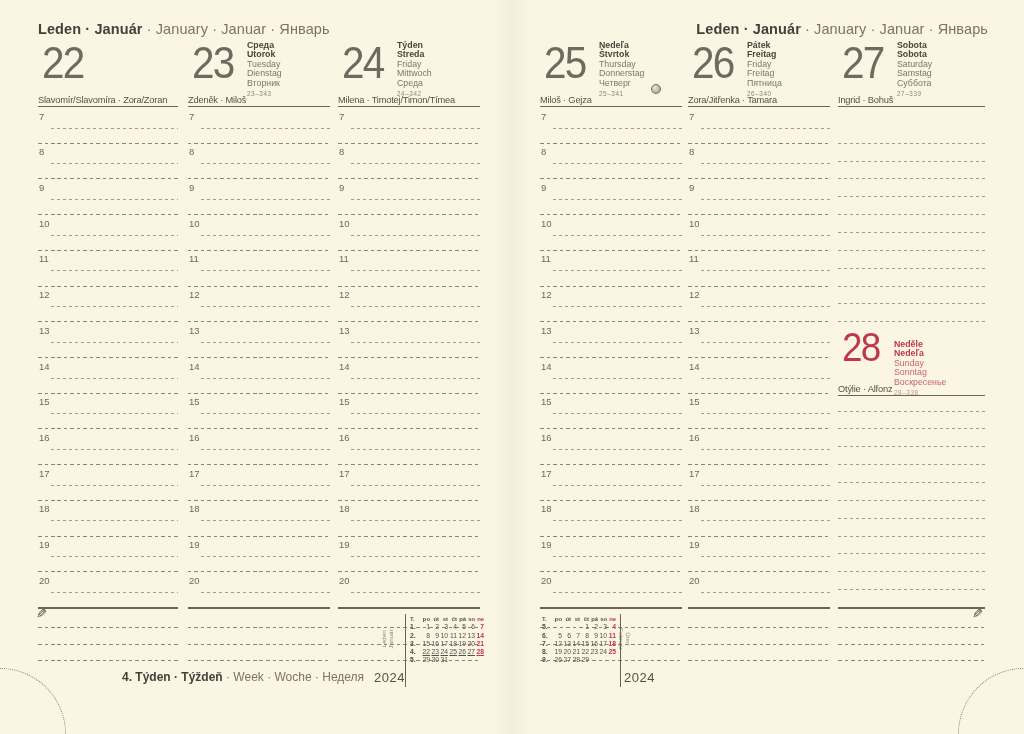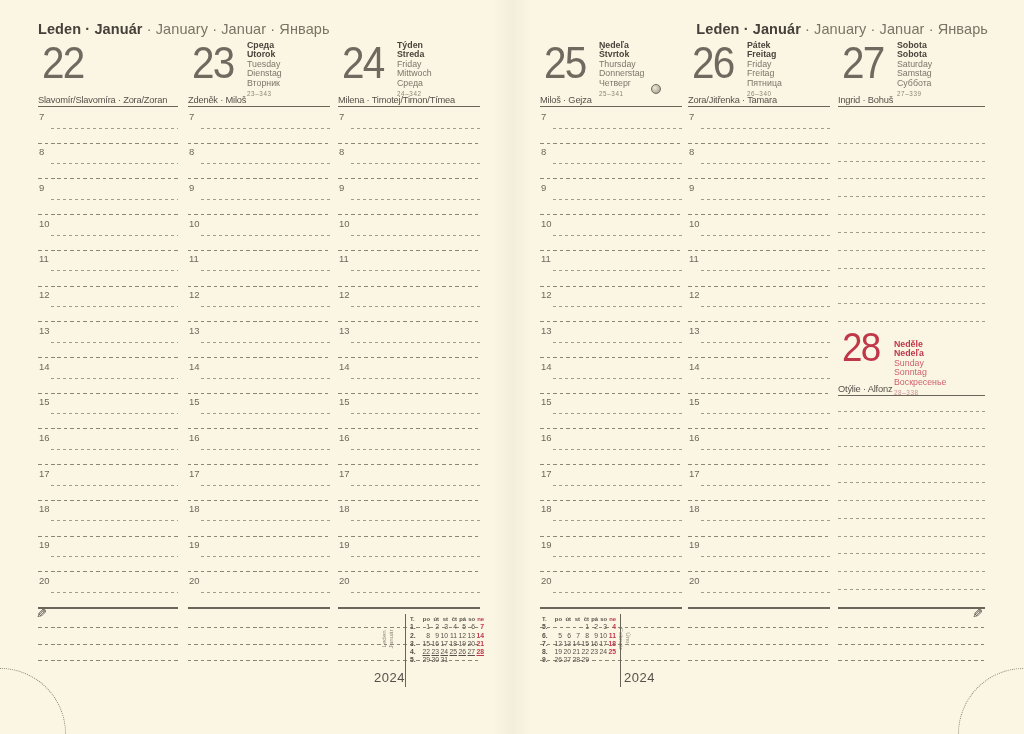--- a/index.html
+++ b/index.html
@@ -277,20 +277,23 @@
             <div class="hr-num" style="top: 467.786px;">20</div>
             <div class="halfline" style="top: 484.786px;"></div>
             <div class="thick" style="top: 500px;"></div>
             <div class="noteline" style="top: 520px;"></div>
             <div class="noteline" style="top: 536.5px;"></div>
             <div class="noteline" style="top: 553px;"></div>
           </div>
         </div>
       </div>
     <div class="pencil">✎</div>
+    <div class="footer">
+      <span class="b">4. Týden · Týždeň</span><span class="r"> · Week · Woche · Неделя</span>
+    </div>
     <div class="minical" id="minical-left">
         <div class="mc-vlabel">
           <div>Leden</div>
           <div>Január</div>
         </div>
         <div class="mc-rule"></div>
         <div class="mc-grid">
           <div class="mc-row mc-head">
             <div class="mc-wk">T.</div>
             <div class="mc-c">po</div>

